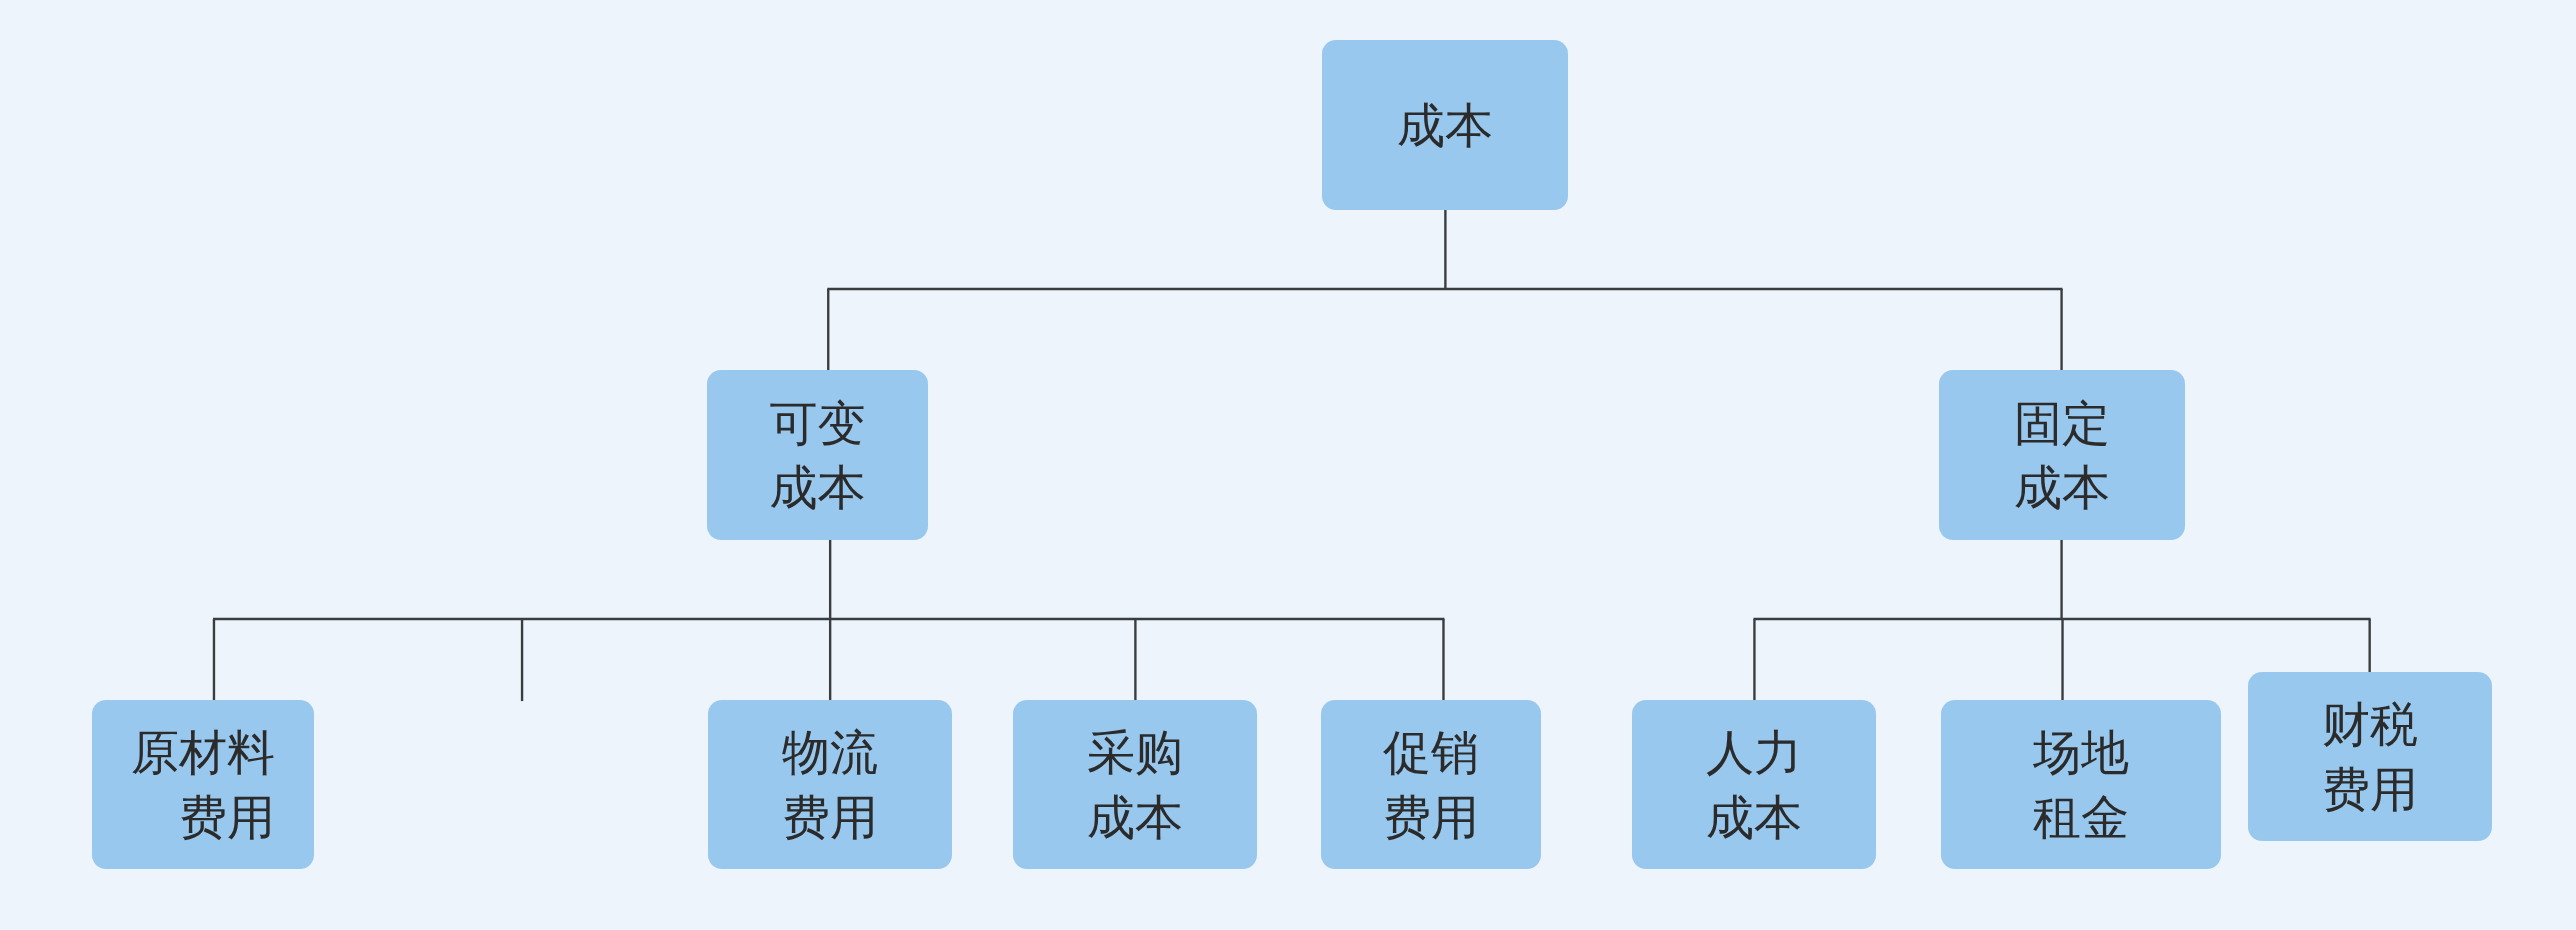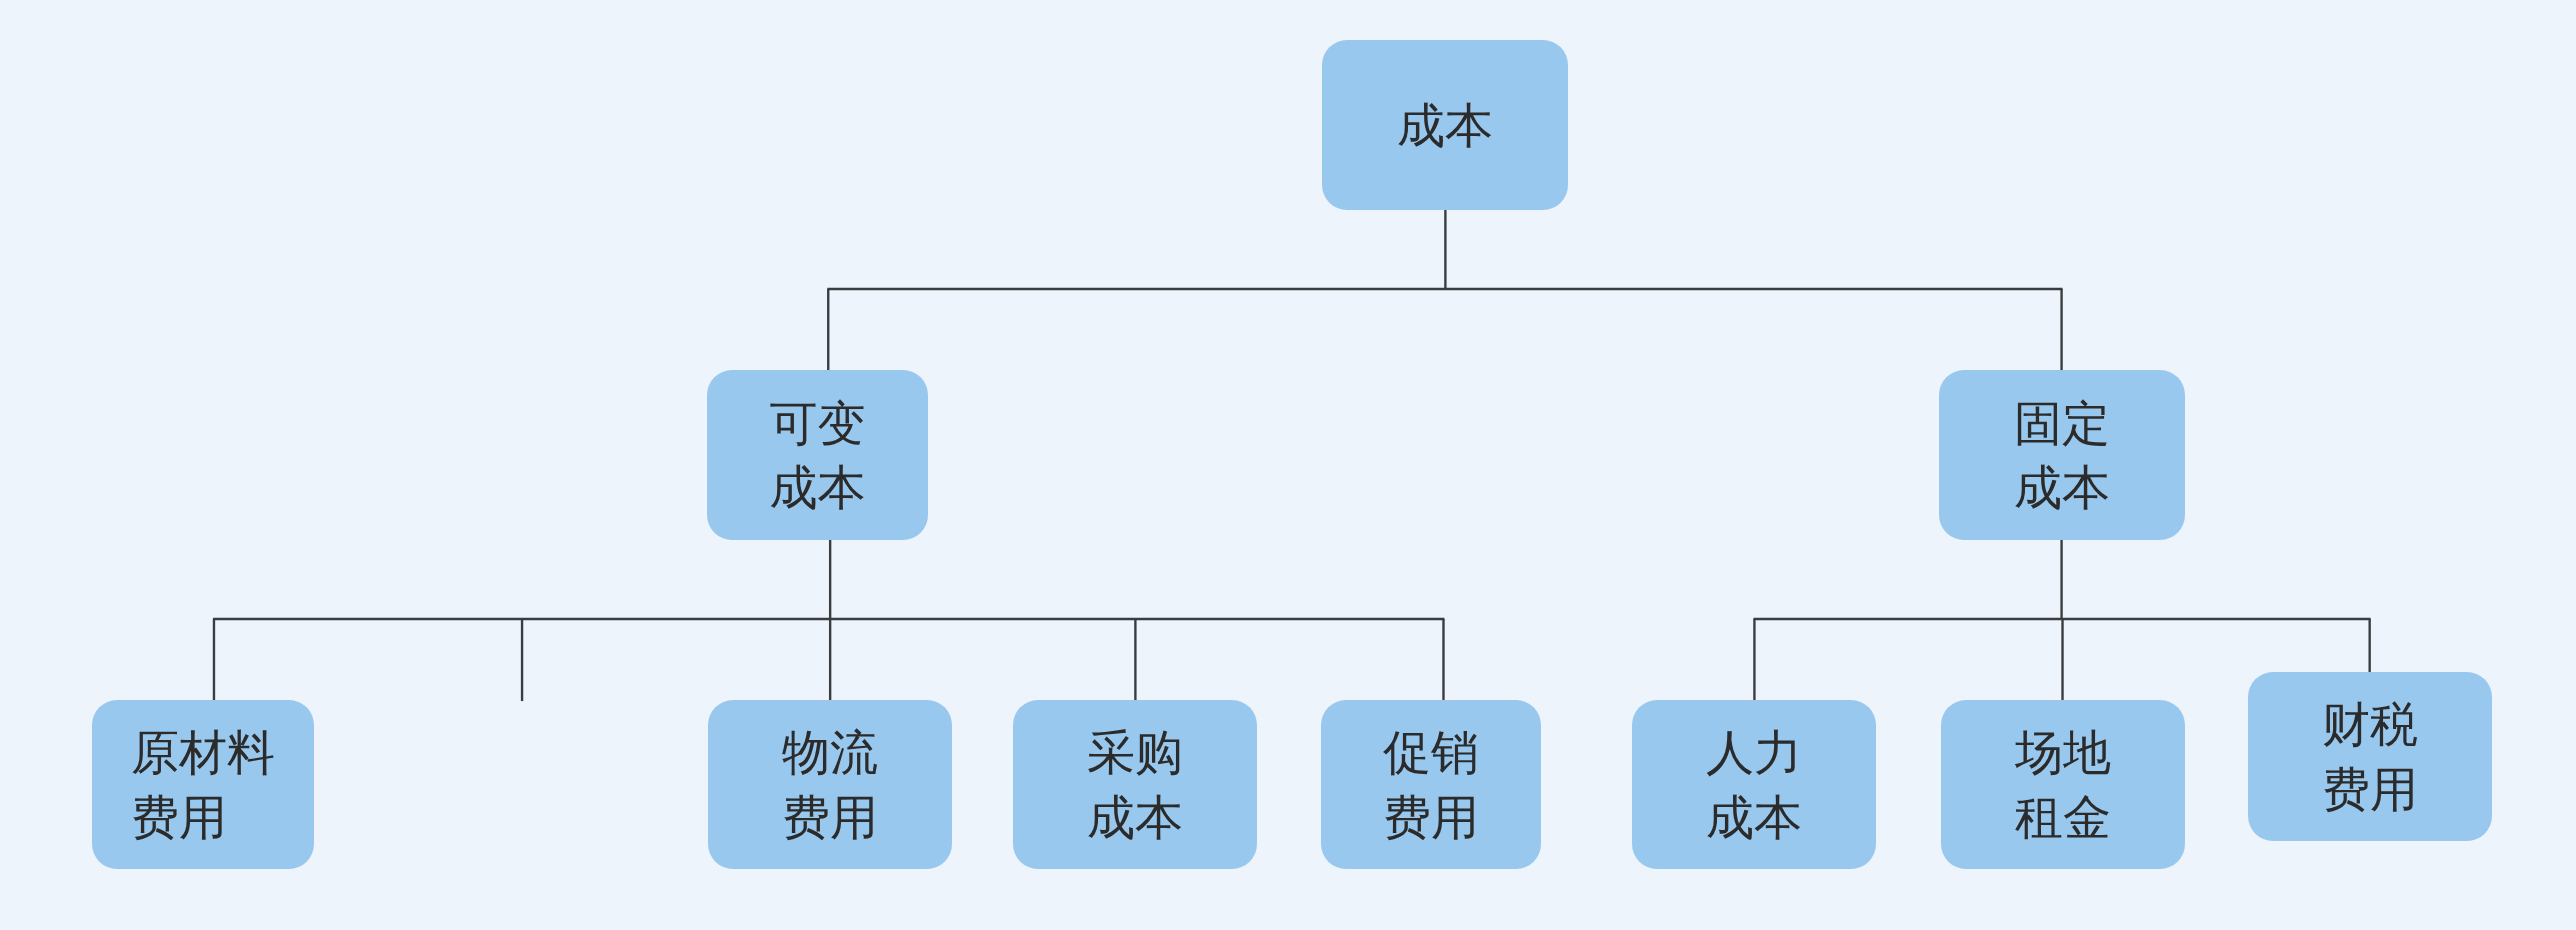--- a/index.html
+++ b/index.html
@@ -15,41 +15,41 @@
     font-family:"DejaVu Sans","Liberation Sans",sans-serif;
     position:relative;
     overflow:hidden;
   }
   .canvas{position:absolute;left:0;top:0;width:2576px;height:930px;}
   .connectors{position:absolute;left:0;top:0;width:2576px;height:930px;}
   .connectors line{stroke:var(--line);stroke-width:2.5;}
   .node{
     position:absolute;
     background:var(--node-fill);
-    border-radius:25px;
+    border-radius:14px;
     display:flex;
     align-items:center;
     justify-content:center;
-    text-align:left;
+    text-align:right;
     color:var(--text);
     font-size:48px;
     line-height:1.34;
   }
   .node .label{white-space:pre-line;}
   
   .n-root  {left:1322px; top:40px;  width:246px; height:170px;}
   .n-l2a   {left:707px;  top:370px; width:221px; height:170px;}
   .n-l2b   {left:1939px; top:370px; width:246px; height:170px;}
   .n-c1    {left:92px;   top:700px; width:222px; height:169px;}
   .n-c2    {left:400px;  top:700px; width:244px; height:169px;}
   .n-c3    {left:708px;  top:700px; width:244px; height:169px;}
   .n-c4    {left:1013px; top:700px; width:244px; height:169px;}
   .n-c5    {left:1321px; top:700px; width:220px; height:169px;}
   .n-c6    {left:1632px; top:700px; width:244px; height:169px;}
-  .n-c7    {left:1941px; top:700px; width:244px; height:169px;}
+  .n-c7    {left:1941px; top:700px; width:280px; height:169px;}
   .n-c8    {left:2248px; top:672px; width:244px; height:169px;}
 </style>
 </head>
 <body>
 
 <div class="canvas">
 
   <svg class="connectors" viewBox="0 0 2700 975" xmlns="http://www.w3.org/2000/svg">
 
     <line x1="1515" y1="220" x2="1515" y2="304"></line>

